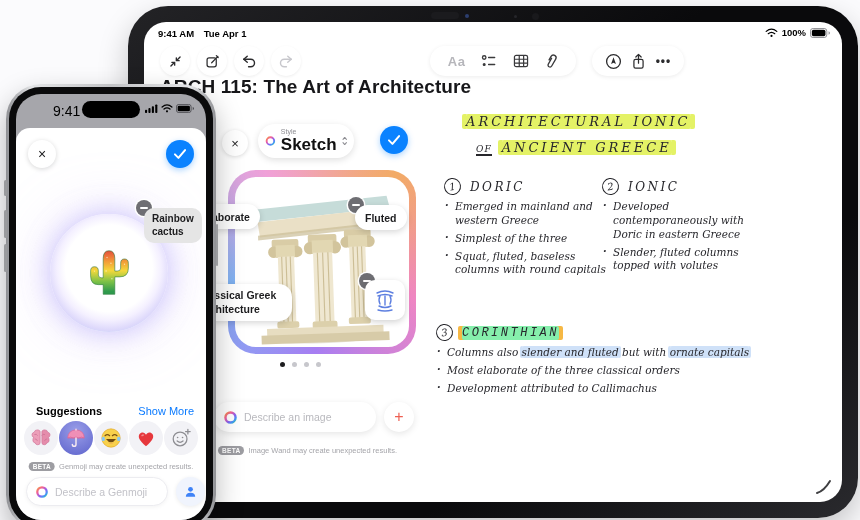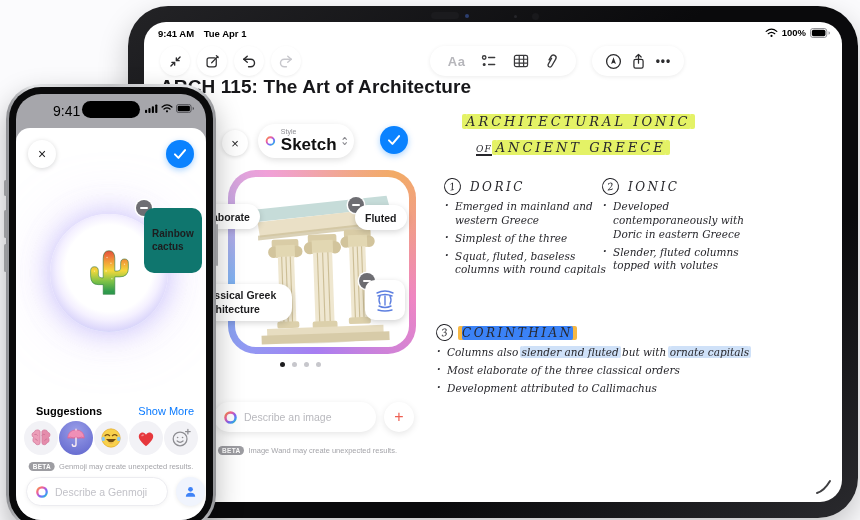--- a/index.html
+++ b/index.html
@@ -31,25 +31,25 @@
   .search-pill { position:absolute; left:548px; top:24px; width:136px; padding:0 9px; color:#8e8e93; gap:5px; }
   .search-pill .ph { font-size:11px; color:#8e8e93; flex:1; }
   .aa { font-size:13px; color:#b6b6bb; font-weight:600; letter-spacing:.5px; }
   .dots3 { font-size:12px; letter-spacing:1px; color:#2c2c2e; font-weight:700; }
 
   .note-title { position:absolute; left:16px; top:54px; font-size:19px; font-weight:700; color:#17171a; letter-spacing:.1px; }
 
   
   .hand { font-family:"DejaVu Serif", serif; font-style:italic; color:#27272c; }
   .hl-y { background:#e4f266; box-shadow:-4px 0 0 #e4f266, 4px 0 0 #e4f266; border-radius:2px; }
-  .hl-o { background:#3b82f6; box-shadow:-4px 0 0 #f6b844, 4px 0 0 #f6b844; border-radius:2px; }
+  .hl-o { background:#86efac; box-shadow:-4px 0 0 #f6b844, 4px 0 0 #f6b844; border-radius:2px;font-family:Liberation Mono, monospace; }
   .hl-b { background:#cfe1f8; box-shadow:-2px 0 0 #cfe1f8, 2px 0 0 #cfe1f8; border-radius:2px; }
   .nh1 { position:absolute; left:322px; top:92px; font-size:13px; letter-spacing:3px; }
   .nh2 { position:absolute; left:332px; top:118px; font-size:13px; letter-spacing:3px; }
-  .nh2 .of { font-size:9px; letter-spacing:1px; border-bottom:2px solid #27272c; margin-right:4px; }
+  .nh2 .of { font-size:9px; letter-spacing:1px; border-bottom:2px solid #27272c; margin-right:10px; }
   .nsec-head { display:flex; align-items:center; gap:9px; margin-bottom:5px; }
   .ncirc { width:17px; height:17px; border:1.3px solid #27272c; border-radius:50%; font-size:10px; display:flex; align-items:center; justify-content:center; transform:rotate(-8deg); flex:none; }
   .nsec-title { font-size:12px; letter-spacing:2.5px; }
   .nbul { position:relative; padding-left:11px; font-size:10.5px; line-height:1.32; margin-bottom:4px; }
   .nbul::before { content:"·"; position:absolute; left:1px; top:-1px; font-weight:700; }
   .col-doric { position:absolute; left:300px; top:156px; width:162px; }
   .col-ionic { position:absolute; left:458px; top:156px; width:172px; }
   .col-cor   { position:absolute; left:292px; top:302px; width:330px; }
 
   
@@ -97,21 +97,21 @@
   .ip-status-right { position:absolute; right:12px; top:10px; display:flex; align-items:center; gap:3px; }
 
   .sheet { position:absolute; left:0; right:0; top:34px; bottom:0; background:#fff; border-radius:14px 14px 0 0; }
   .sheet-x { position:absolute; left:12px; top:12px; width:28px; height:28px; border-radius:50%; background:#fff; box-shadow:0 1px 5px rgba(0,0,0,.16); display:flex; align-items:center; justify-content:center; font-size:14px; color:#1d1d1f; }
   .sheet-check { position:absolute; right:12px; top:12px; }
 
   .cactus-bubble { position:absolute; left:34px; top:86px; width:118px; height:118px; border-radius:50%;
       background:radial-gradient(circle at 50% 46%, #ffffff 0 50%, #f4f0ff 60%, #ddd8fb 71%, #c7d4fa 79%, #ecd0f0 87%, rgba(255,255,255,0) 96%);
       box-shadow:0 0 26px rgba(168,160,250,.55), 0 0 60px rgba(200,170,250,.35);
       display:flex; align-items:center; justify-content:center; }
-  .gen-tag { position:absolute; left:128px; top:80px; background:#0f766e; border-radius:10px; padding:20px 8px; font-size:10px; font-weight:700; color:#1d1d1f; line-height:1.25; width:58px; }
+  .gen-tag { position:absolute; left:128px; top:80px; background:#e5e5e5; border-radius:10px; padding:5px 8px; font-size:10px; font-weight:700; color:#1d1d1f; line-height:1.25; width:58px; }
   .gen-tag-minus { position:absolute; left:120px; top:72px; }
 
   .sugg-label { position:absolute; left:20px; top:277px; font-size:11px; font-weight:700; color:#000; }
   .show-more { position:absolute; right:12px; top:277px; font-size:11px; font-weight:500; color:#0a7aff; }
   .emoji-row { position:absolute; left:0; right:0; top:293px; display:flex; justify-content:space-between; padding:0 8px; }
   .emoji-cell { width:34px; height:34px; border-radius:50%; background:#f2f2f6; display:flex; align-items:center; justify-content:center; }
   .emoji-cell.sel { background:radial-gradient(circle at 50% 30%, #9a9ee8, #5d63cc); }
   .gen-beta { left:50%; transform:translateX(-50%); top:334px; white-space:nowrap; }
   .gen-input { position:absolute; left:10px; top:349px; width:142px; height:29px; border-radius:15px; background:#fff; border:1px solid #ececf0; box-shadow:0 1px 4px rgba(0,0,0,.05); display:flex; align-items:center; gap:6px; padding:0 8px; }
   .gen-input .ph { font-size:10.5px; color:#c2c2c8; }

